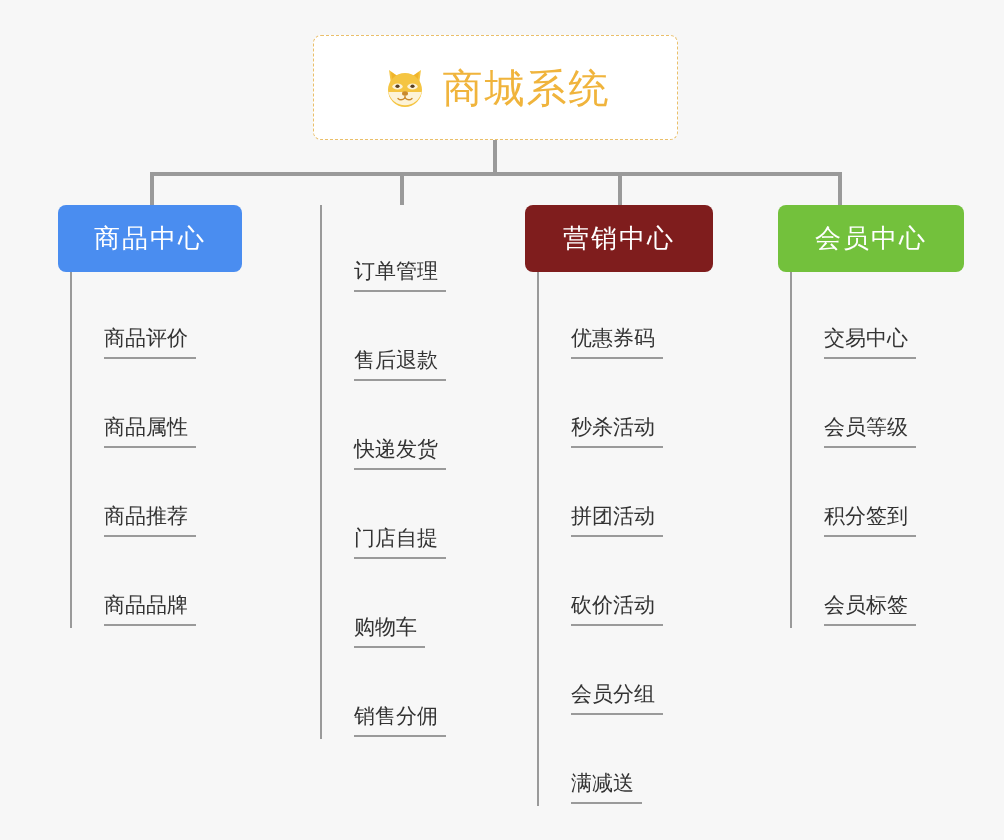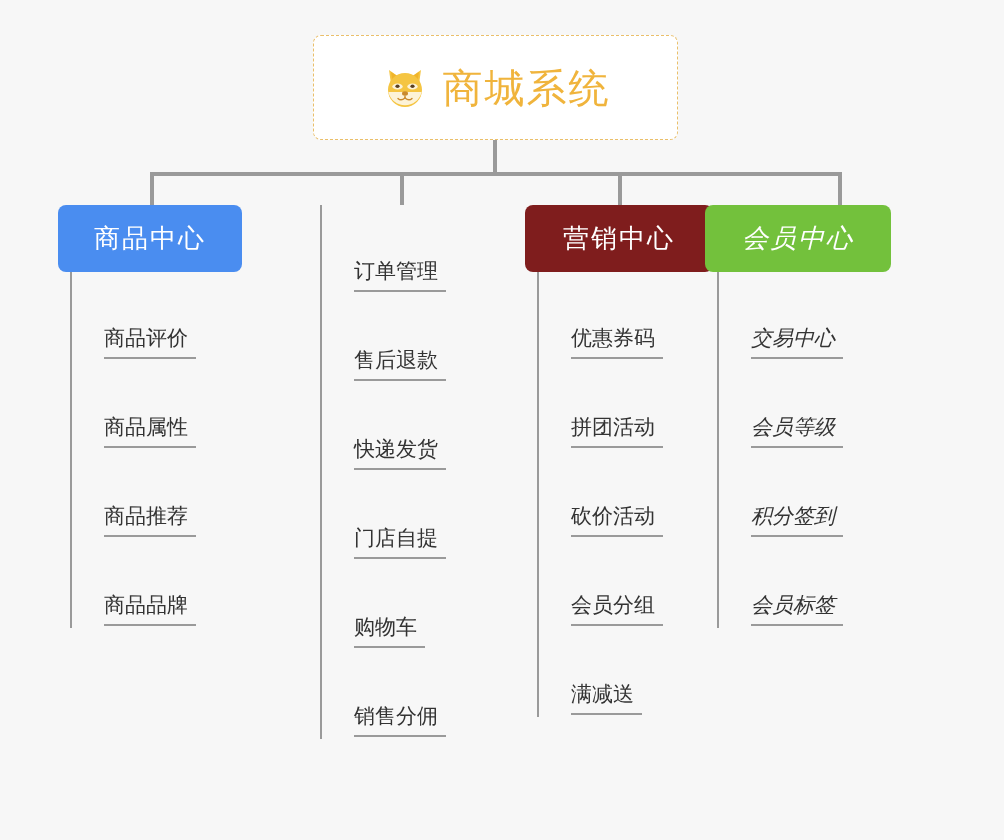--- a/index.html
+++ b/index.html
@@ -64,21 +64,21 @@
     padding:0 8px 8px 0;
     border-bottom:2px solid #9a9a9a;
     white-space:nowrap;
     display:inline-block;
   }
 
   
   .col-1{left:58px;width:184px;}
   .col-2{left:308px;width:184px;}
   .col-3{left:525px;width:188px;}
-  .col-4{left:705px;width:186px;font-style:italic;}
+  .col-4{left:778px;width:186px;}
 
   .c-blue{background:#4a8df0;}
   .c-red{background:#e65c5c;}
   .c-orange{background:#7f1d1d;}
   .c-green{background:#73c13c;}
 </style>
 </head>
 <body>
 
 <div id="canvas">
@@ -159,20 +159,23 @@
 
   <div class="column col-3">
     <div class="cat-box c-orange">
       <span>营销中心</span>
     </div>
     <div class="leaf-wrap">
       <div class="leaf">
           <span class="leaf-label">优惠券码</span>
         </div>
       <div class="leaf">
+          <span class="leaf-label">秒杀活动</span>
+        </div>
+      <div class="leaf">
           <span class="leaf-label">拼团活动</span>
         </div>
       <div class="leaf">
           <span class="leaf-label">砍价活动</span>
         </div>
       <div class="leaf">
           <span class="leaf-label">会员分组</span>
         </div>
       <div class="leaf">
           <span class="leaf-label">满减送</span>

